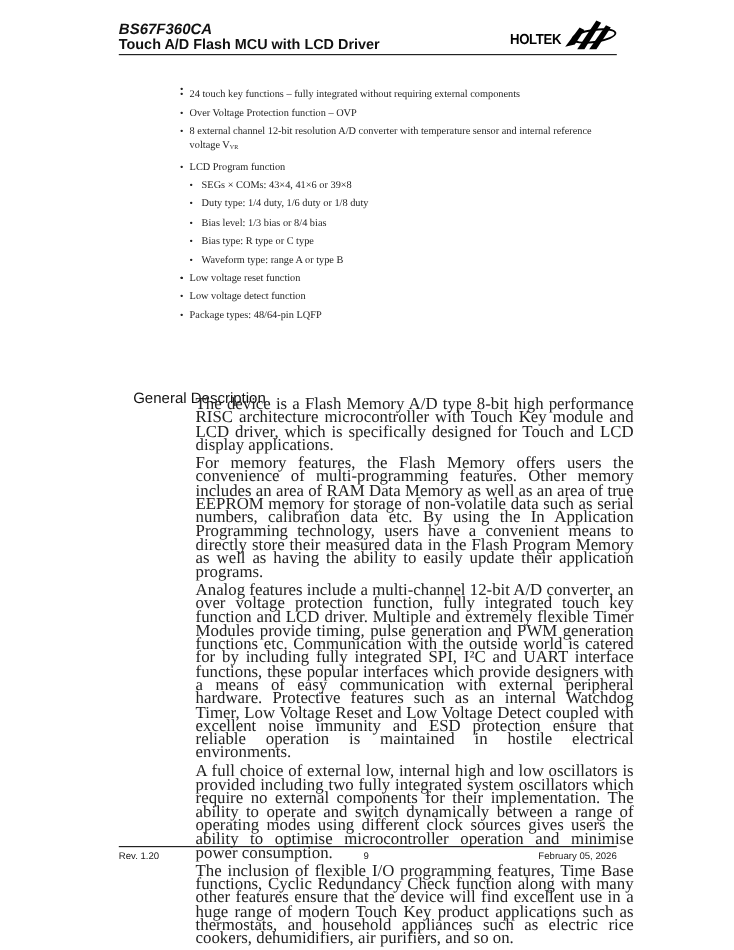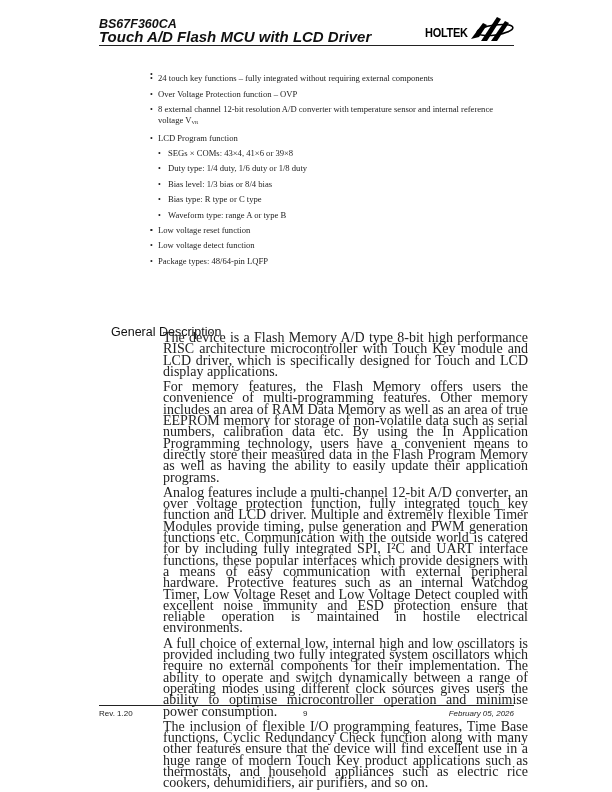--- a/index.html
+++ b/index.html
@@ -1,21 +1,21 @@
 <!DOCTYPE html>
 <html><head>
   <meta charset="utf-8">
   <style>
     html, body { margin: 0; padding: 0; background: #ffffff; }
     body { width: 612px; height: 792px; position: relative; overflow: hidden; color: #111; }
     .page { position: absolute; left: 0; top: 0; width: 612px; height: 792px; }
 
     .hdr { position: absolute; left: 99px; top: 17px; width: 415px; height: 30px; text-align: center; }
     .hdr-title { position: absolute; left: 0; top: 0; font-family: "Liberation Sans", sans-serif; font-weight: bold; font-style: italic; font-size: 12.5px; line-height: 14px; color: #111; }
-    .hdr-sub { position: absolute; left: 0; top: 13px; font-family: "Liberation Sans", sans-serif; font-weight: bold; font-style: italic; font-size: 15px; line-height: 14px; color: #111; }
+    .hdr-sub { position: absolute; left: 0; top: 13px; font-family: "Liberation Sans", sans-serif; font-weight: bold; font-size: 12px; line-height: 14px; color: #111; }
     .hdr-rule { position: absolute; left: 99px; top: 45px; width: 415px; height: 1px; background: #222; }
     .logo { position: absolute; left: 425px; top: 13px; width: 92px; height: 30px; }
     .logo-text { position: absolute; left: 0; top: 14px; font-family: "Liberation Sans", sans-serif; font-weight: bold; font-size: 11px; letter-spacing: -0.3px; color: #000; transform: scaleY(1.1); }
     .logo-svg { position: absolute; left: 44px; top: 0px; }
 
     .bullets { position: absolute; left: 149px; top: 69px; width: 366px; margin: 0; padding: 0; list-style: none;
       font-family: "Liberation Serif", serif; font-size: 8.6px; line-height: 11px; color: #222; }
     .bullets li { position: relative; padding-left: 9px; margin-bottom: 4.4px; }
     .bullets li .dot { position: absolute; left: 1px; top: 0; font-size: 8px; }
     .bullets li.sub { padding-left: 19px; }
@@ -25,21 +25,21 @@
     .section-heading { position: absolute; left: 99px; top: 313px; font-family: "Liberation Sans", sans-serif; font-size: 12.5px; font-weight: normal; color: #111; }
 
     .desc { position: absolute; left: 163px; top: 332px; width: 365px;
       font-family: "Liberation Serif", serif; font-size: 14px; line-height: 11.3px; color: #222; text-align: justify; }
     .desc p { margin: 0 0 4px 0; }
 
     .ftr-rule { position: absolute; left: 99px; top: 705px; width: 415px; height: 1px; background: #222; }
     .ftr { position: absolute; top: 709px; font-family: "Liberation Sans", sans-serif; font-size: 8px; color: #222; }
     .ftr-left { left: 99px; }
     .ftr-center { left: 303px; }
-    .ftr-right { right: 98px; font-style: italic; }
+    .ftr-right { right: 98px; }
   </style>
 </head>
 <body>
 
 <div class="page">
 
   <div class="hdr">
     <div class="hdr-title">BS67F360CA</div>
     <div class="hdr-sub">Touch A/D Flash MCU with LCD Driver</div>
   </div>

